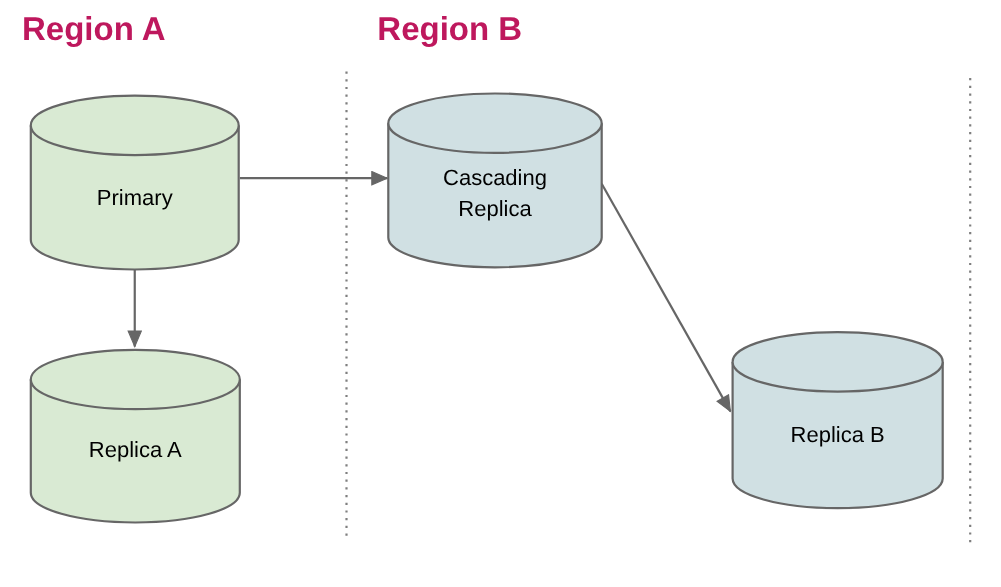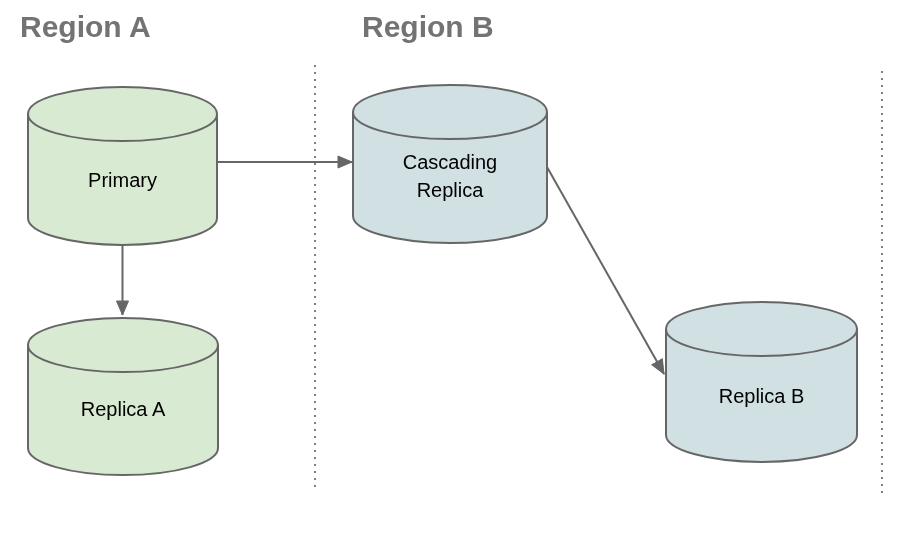--- a/index.html
+++ b/index.html
@@ -13,26 +13,26 @@
     width: 910px;
     height: 534px;
     background: #ffffff;
     overflow: hidden;
   }
   .region-title {
     position: absolute;
     top: 10px;
     font-size: 30px;
     font-weight: 700;
-    color: #737373;
+    color: #be185d;
     letter-spacing: 0px;
     white-space: nowrap;
   }
   #title-a { left: 20px; }
-  #title-b { left: 343px; margin-left: 19px; }
+  #title-b { left: 343px; }
   svg.diagram {
     position: absolute;
     left: 0;
     top: 0;
   }
   svg.diagram text {
     font-family: "Liberation Sans", sans-serif;
     font-size: 20px;
   }
 </style>

